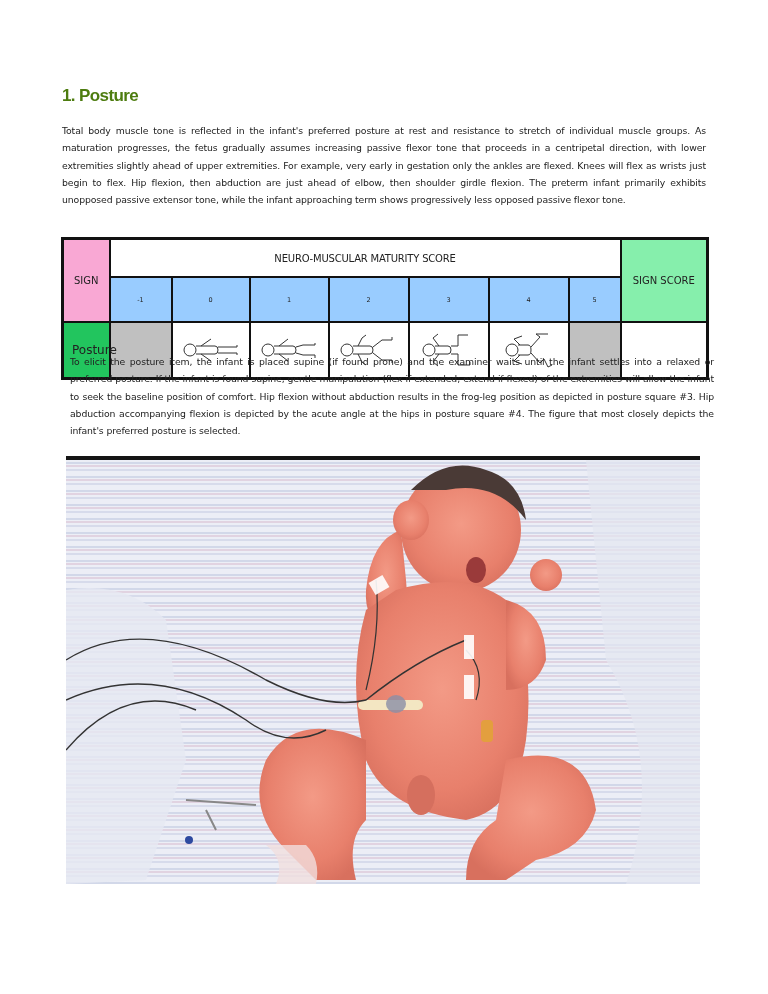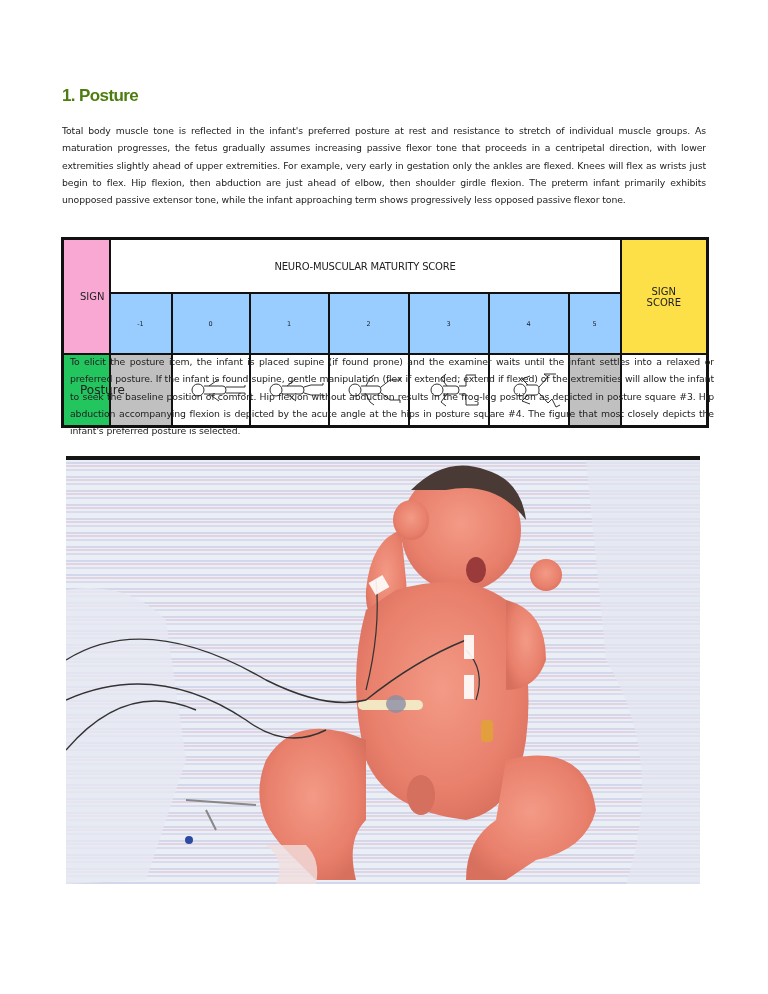--- a/index.html
+++ b/index.html
@@ -3,24 +3,24 @@
 <meta charset="utf-8">
 <style>
   html, body { margin:0; padding:0; background:#ffffff; }
   body { width:768px; height:994px; position:relative; overflow:hidden; font-family:"DejaVu Sans", sans-serif; color:#222; }
   .title { position:absolute; left:62px; top:86px; font-family:"Liberation Sans", sans-serif; font-weight:bold; font-size:17px; letter-spacing:-0.6px; color:#4d7c0f; margin:0; }
   .para { position:absolute; left:62px; width:644px; font-size:9.3px; line-height:17.3px; text-align:justify; color:#222; margin:0; letter-spacing:-0.1px; }
   .p1 { top:122px; }
   .p2 { top:353px;margin-left:8px; }
 
   table.nms { position:absolute; left:61px; top:237px; width:645px; height:100px; border-collapse:collapse; border:3px solid #111; table-layout:fixed; }
-  table.nms td { border:2px solid #111; padding:16px; text-align:center; vertical-align:middle; font-family:"DejaVu Sans", sans-serif; }
+  table.nms td { border:2px solid #111; padding:8px; text-align:center; vertical-align:middle; font-family:"DejaVu Sans", sans-serif; }
   .hdr-main { background:#fff; font-size:10px; letter-spacing:-0.2px; height:20px; }
   .hdr-sign { background:#f9a8d4; font-size:10px; }
-  .hdr-score { background:#fde047; font-size:10px; }
+  .hdr-score { background:#86efac; font-size:10px; }
   .score-cell { background:#99ccff; font-size:6.5px; height:27px; }
   .sign-label { background:#22c55e; font-size:12px; }
   .gray { background:#c0c0c0; }
   .fig { background:#fff; }
   .fig svg { display:block; margin:0 auto; }
   .score-out { background:#fff; }
 
   .photo { position:absolute; left:66px; top:456px; width:634px; height:428px; background:#e9ecf4; overflow:hidden; border-top:4px solid #151515; box-sizing:border-box; }
 </style>
 </head>

